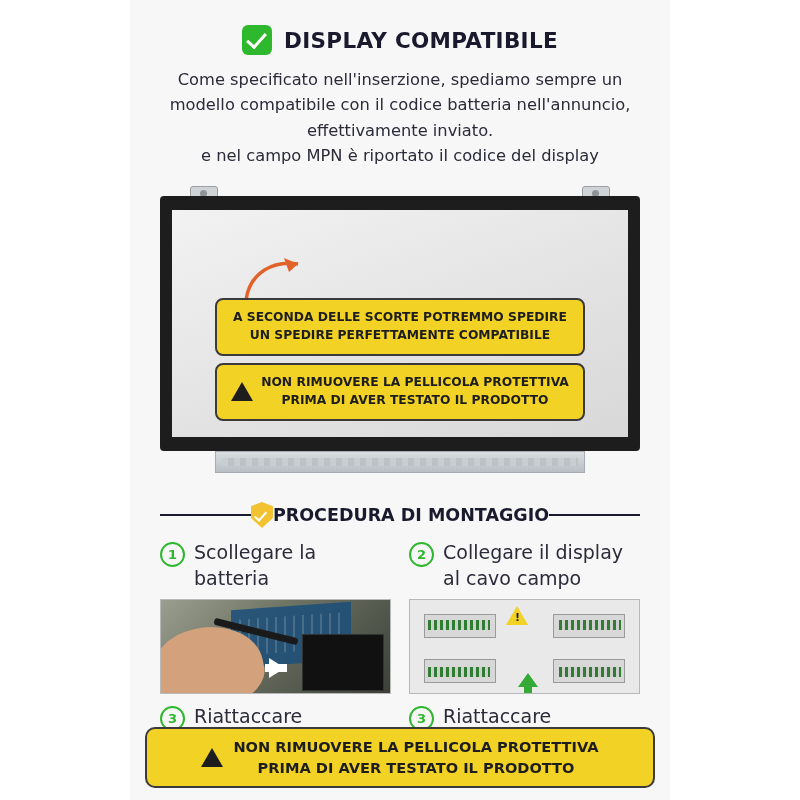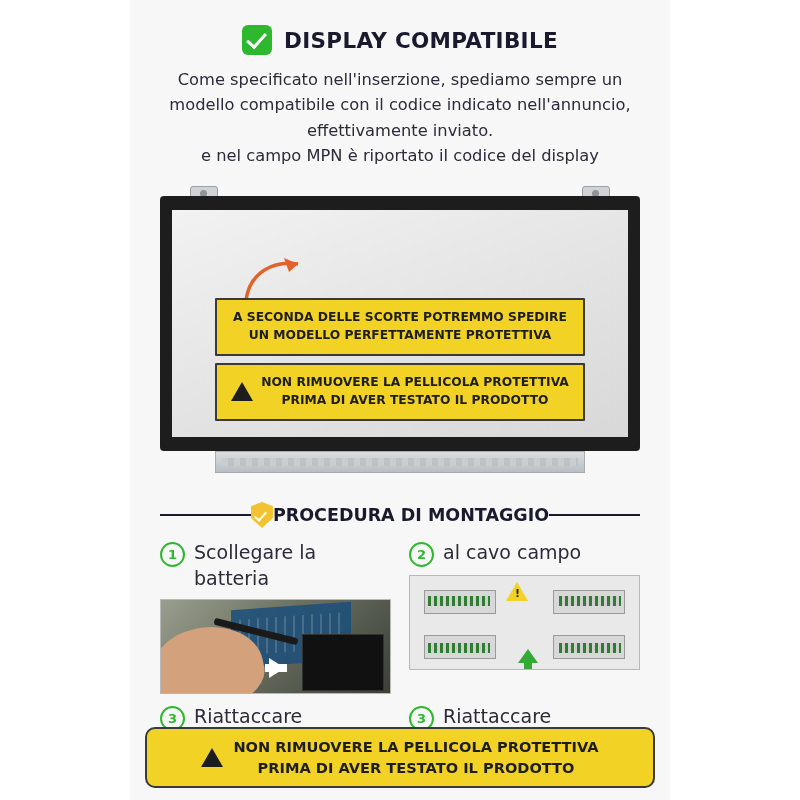--- a/index.html
+++ b/index.html
@@ -150,21 +150,21 @@
     background: repeating-linear-gradient(90deg,#c8ced2 0 6px,#bcc2c6 6px 12px);
   }
 
   .callout {
     position: absolute;
     left: 50%;
     transform: translateX(-50%);
     width: 370px;
     background: #f2d325;
     border: 2px solid #3a3a3a;
-    border-radius: 1px;
+    border-radius: 8px;
     box-sizing: border-box;
     text-align: center;
     color: #1d1d1d;
     font-weight: bold;
     font-size: 12.3px;
     line-height: 1.45;
     padding: 9px 8px;
   }
   .callout-1 { top: 112px; }
   .callout-2 { top: 177px; }
@@ -429,42 +429,42 @@
 
   <div class="inner">
 
     <div class="header">
       <div class="check-box"></div>
       <div class="header-title">DISPLAY COMPATIBILE</div>
     </div>
 
     <div class="intro">
       <div>Come specificato nell'inserzione, spediamo sempre un</div>
-      <div>modello compatibile con il codice indicato nell'annuncio,</div>
+      <div>modello compatibile con il codice batteria nell'annuncio,</div>
       <div>effettivamente inviato.</div>
       <div>e nel campo MPN è riportato il codice del display</div>
     </div>
 
     <div class="display-wrap">
       <div class="screw left"></div>
       <div class="screw right"></div>
 
       <div class="panel">
         <div class="panel-screen"></div>
       </div>
       <div class="panel-bottom"></div>
 
       <svg class="arrow-svg" width="70" height="50" viewBox="0 0 70 50">
         <path d="M6 46 C 10 18, 34 6, 58 10" stroke="#e2622a" stroke-width="3.5" fill="none"></path>
         <path d="M58 10 L 44 4 L 49 18 Z" fill="#e2622a"></path>
       </svg>
 
       <div class="callout callout-1">
         <div>A SECONDA DELLE SCORTE POTREMMO SPEDIRE</div>
-        <div>UN MODELLO PERFETTAMENTE PROTETTIVA</div>
+        <div>UN SPEDIRE PERFETTAMENTE COMPATIBILE</div>
       </div>
 
       <div class="callout callout-2">
         <div class="callout-2-inner">
           <div class="warn-tri"></div>
           <div>
             <div>NON RIMUOVERE LA PELLICOLA PROTETTIVA</div>
             <div>PRIMA DI AVER TESTATO IL PRODOTTO</div>
           </div>
         </div>
@@ -493,20 +493,21 @@
           <div class="hand"></div>
           <div class="tool"></div>
           <div class="white-arrow"></div>
         </div>
       </div>
 
       <div class="step-col">
         <div class="step-line">
           <div class="num">2</div>
           <div class="step-text">
+            <div>Collegare il display</div>
             <div>al cavo campo</div>
           </div>
         </div>
         <div class="photo photo-b">
           <div class="conn" style="left:14px;top:14px;width:70px;height:22px;"></div>
           <div class="conn-strip" style="left:18px;top:20px;width:62px;height:10px;"></div>
           <div class="conn" style="right:14px;top:14px;width:70px;height:22px;"></div>
           <div class="conn-strip" style="right:18px;top:20px;width:62px;height:10px;"></div>
           <div class="conn" style="left:14px;bottom:10px;width:70px;height:22px;"></div>
           <div class="conn-strip" style="left:18px;bottom:16px;width:62px;height:10px;"></div>

